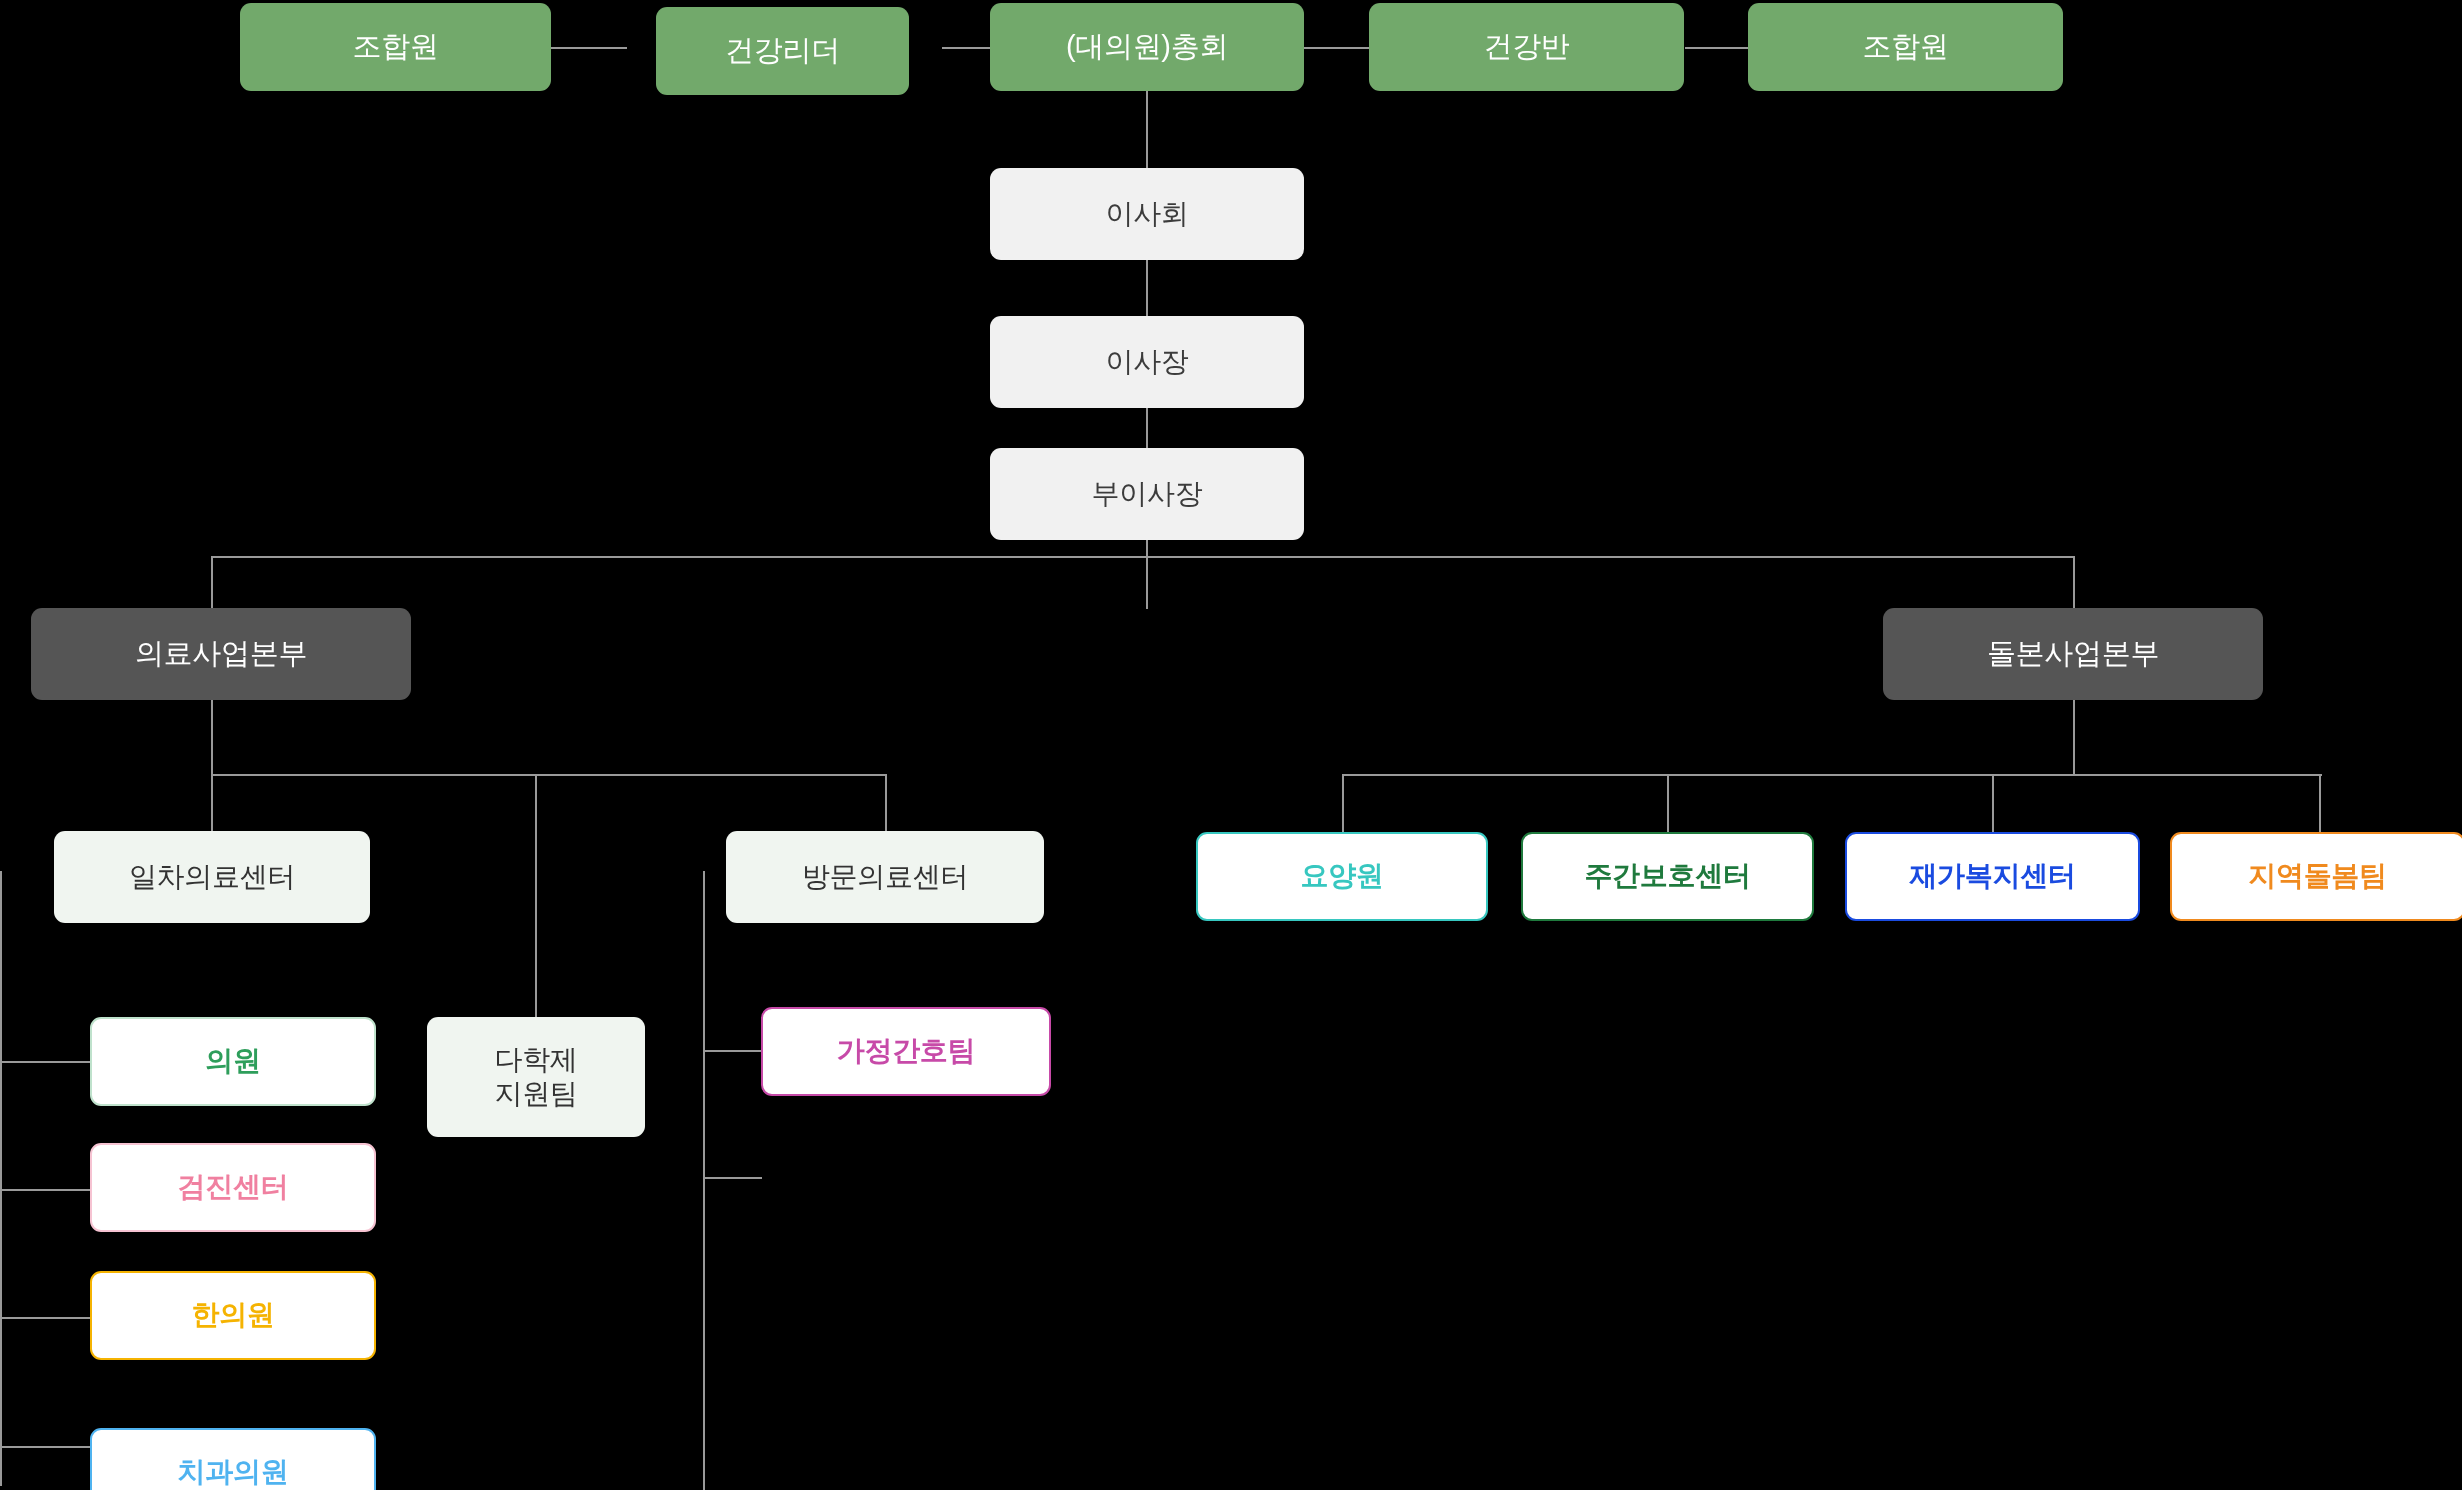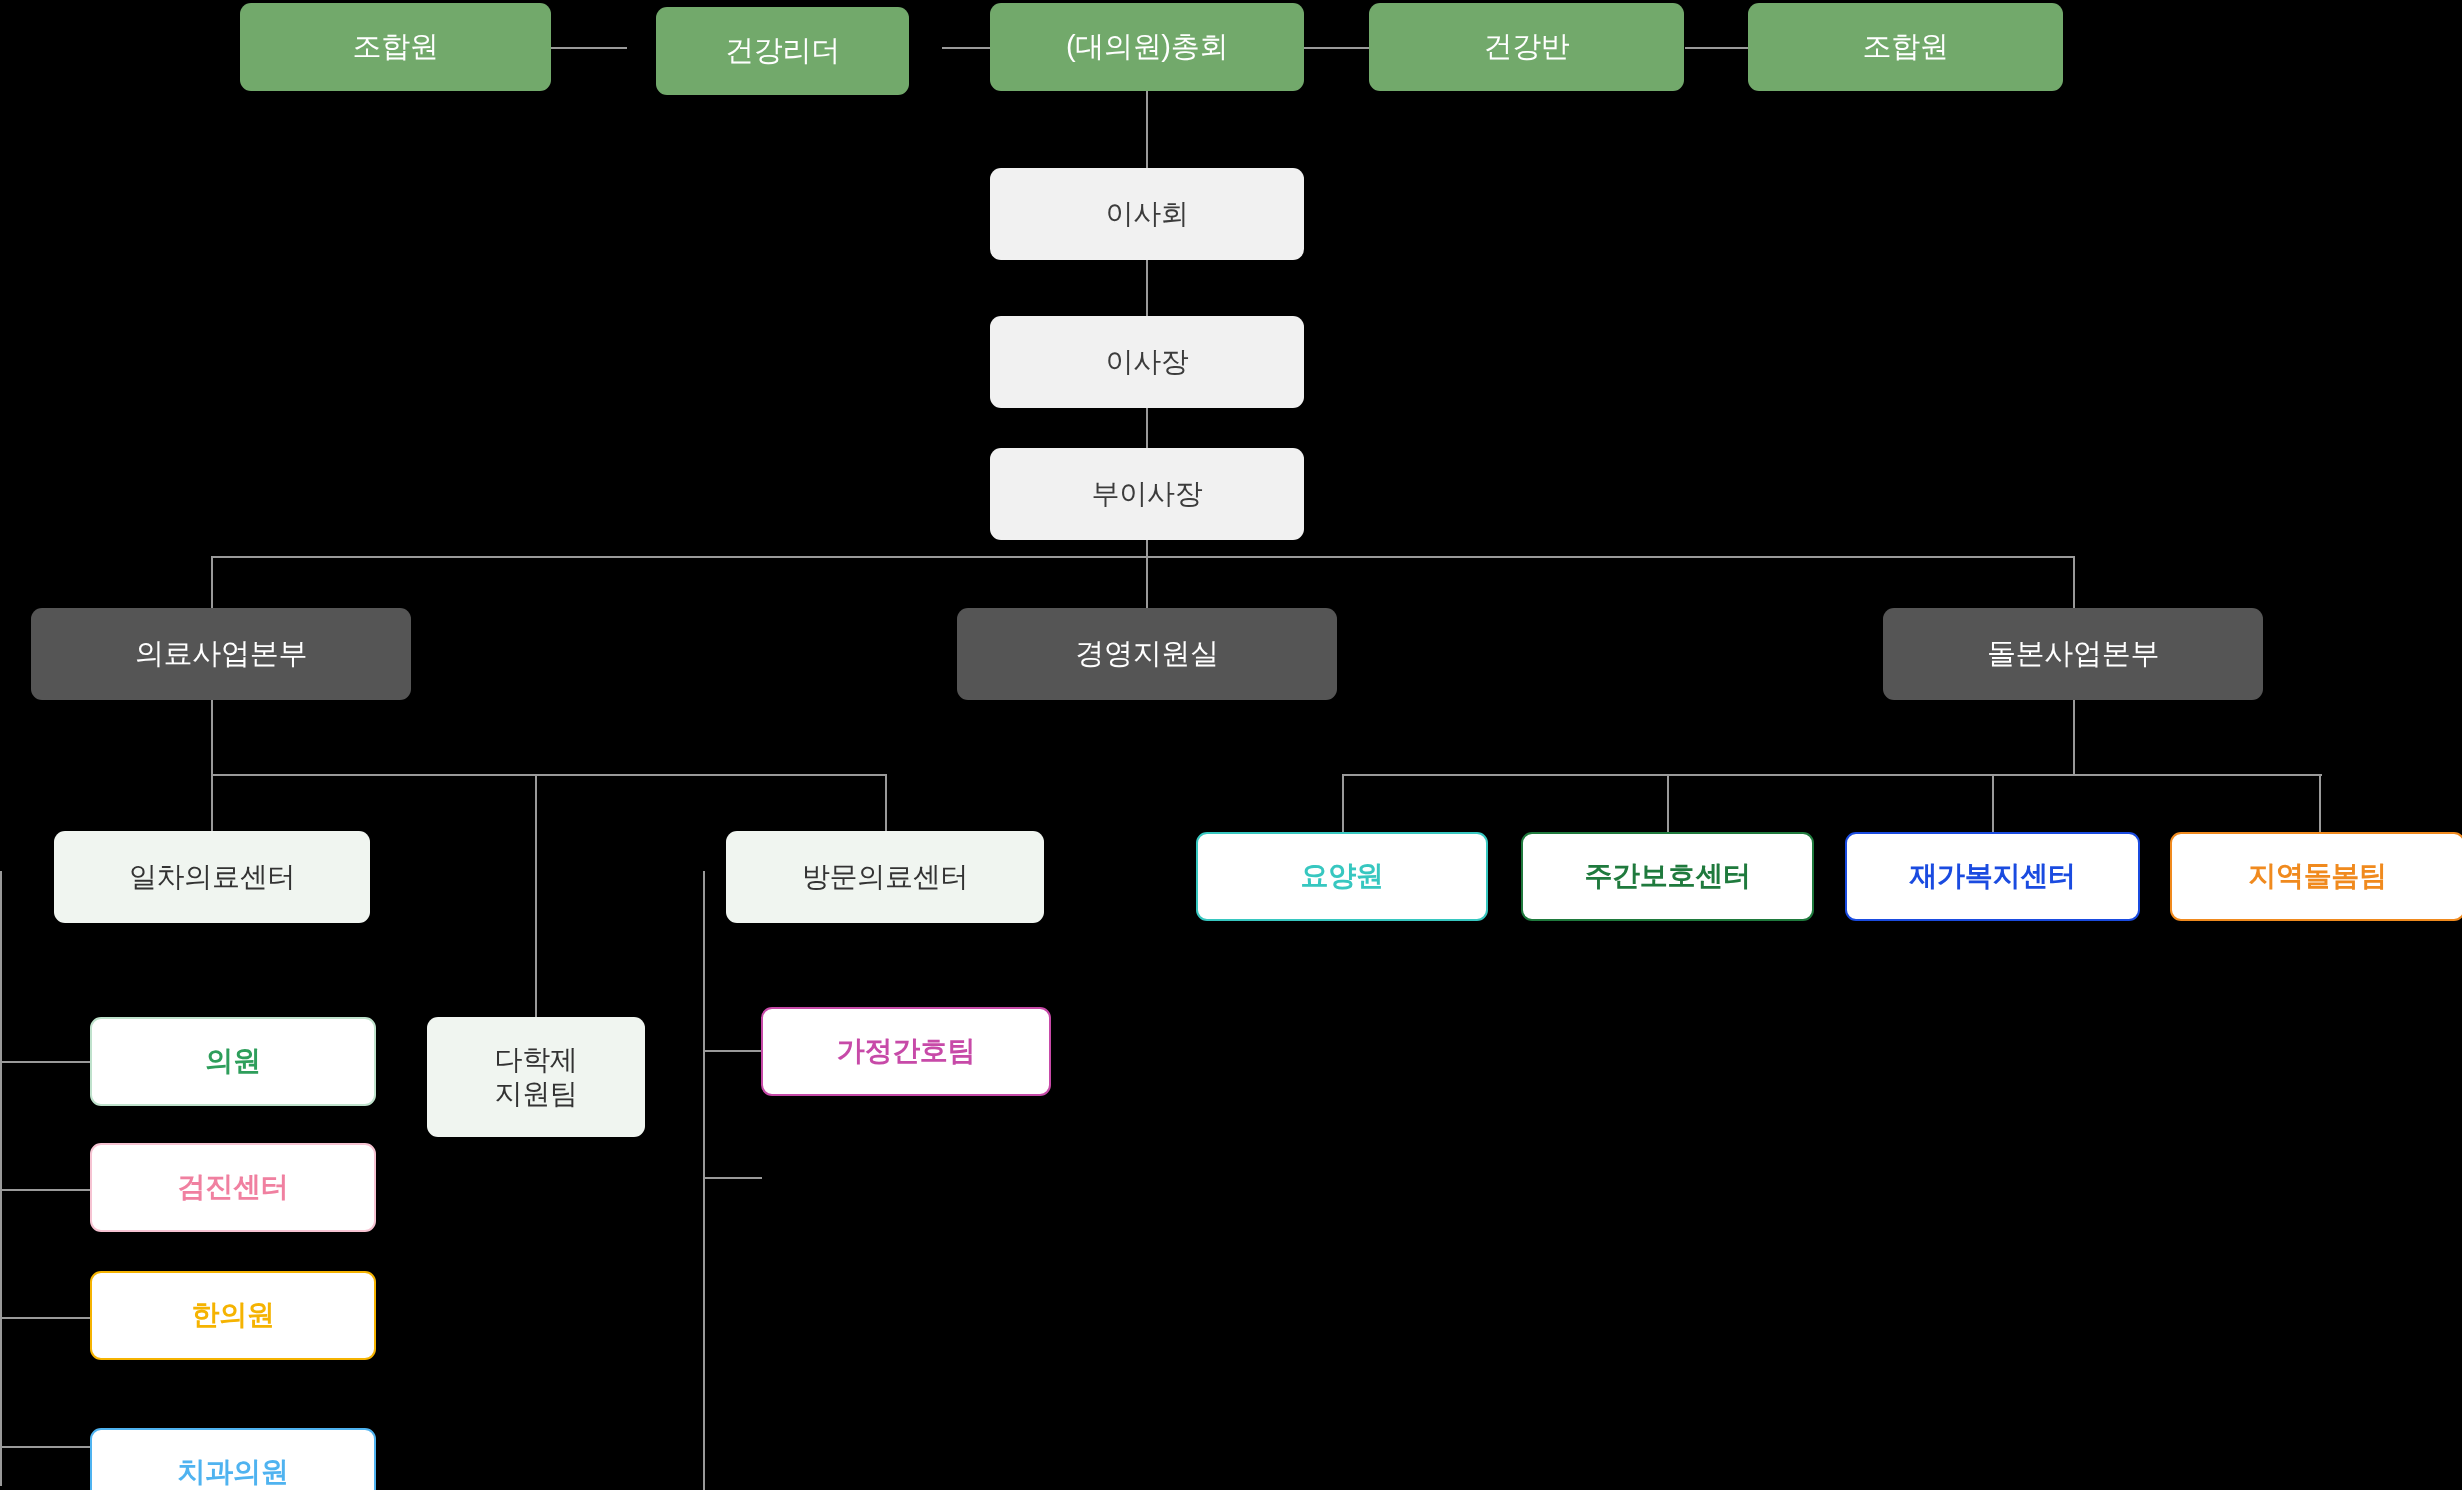--- a/index.html
+++ b/index.html
@@ -140,21 +140,20 @@
   <div class="node green" style="left:1748px; top:2.7px; width:315px; height:88px;">조합원</div>
 
   <div class="node light" style="left:990px; top:168px; width:314px; height:92px;">이사회</div>
 
   <div class="node light" style="left:990px; top:316px; width:314px; height:92px;">이사장</div>
 
   <div class="node light" style="left:990px; top:448px; width:314px; height:92px;">부이사장</div>
 
   <div class="node dark" style="left:31px; top:608px; width:380px; height:92px;">의료사업본부</div>
 
-  <div class="node dark" style="left:957px; top:608px; width:380px; height:92px;">경영지원실</div>
 
   <div class="node dark" style="left:1883px; top:608px; width:380px; height:92px;">돌본사업본부</div>
 
   <div class="node pale" style="left:54px; top:831px; width:316px; height:92px;">일차의료센터</div>
 
   <div class="node pale" style="left:427px; top:1017px; width:218px; height:120px; font-size:28px;">다학제
 지원팀</div>
 
   <div class="node pale" style="left:726px; top:831px; width:318px; height:92px;">방문의료센터</div>
 

